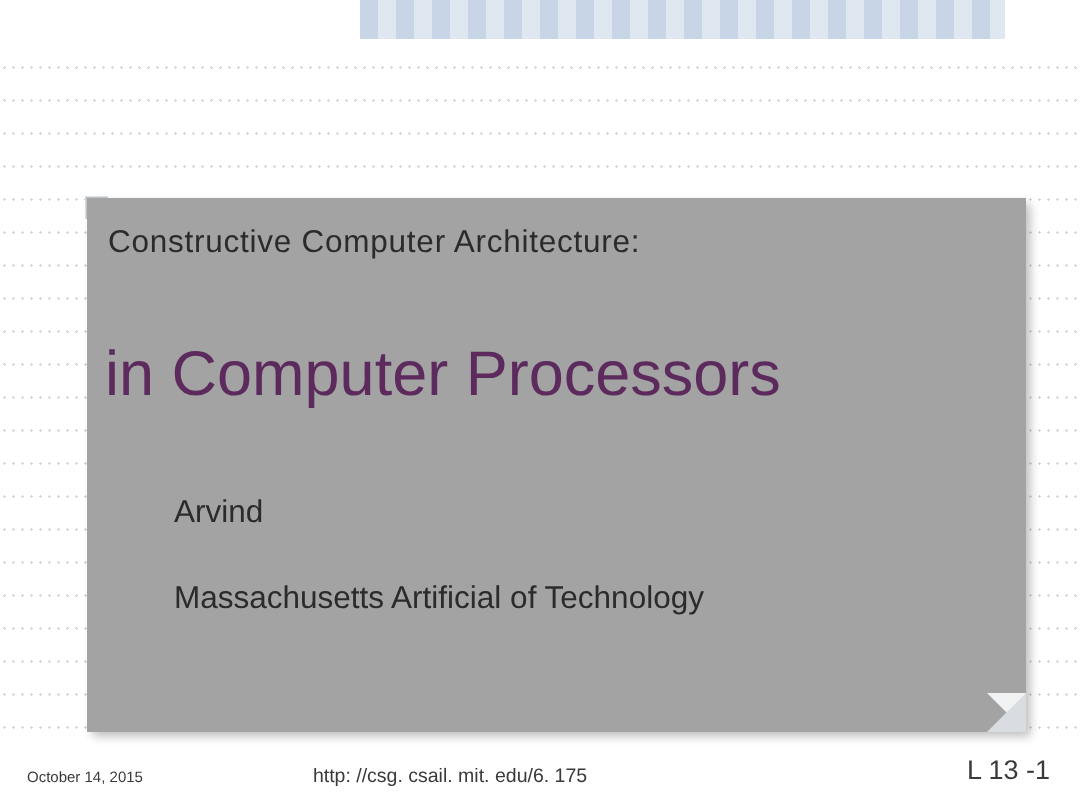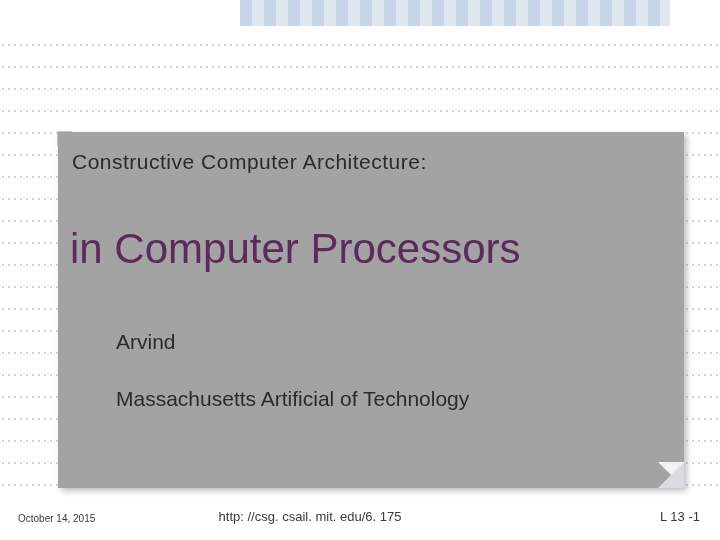--- a/index.html
+++ b/index.html
@@ -104,32 +104,32 @@
 
   .footer-date {
     position: absolute;
     left: 18px;
     bottom: 16px;
     font-size: 10px;
     color: #3a3a3a;
   }
   .footer-url {
     position: absolute;
-    left: 12px;
+    left: 2px;
     width: 596px;
     bottom: 16px;
     text-align: center;
     font-size: 13px;
     color: #3a3a3a;
   }
   .footer-page {
     position: absolute;
     right: 20px;
     bottom: 16px;
-    font-size: 13px;
+    font-size: 18px;
     color: #3a3a3a;
   }
 </style>
 </head>
 <body>
 
 <div class="dotted-lines"></div>
 <div class="top-stripes"></div>
 
 <div class="card">

